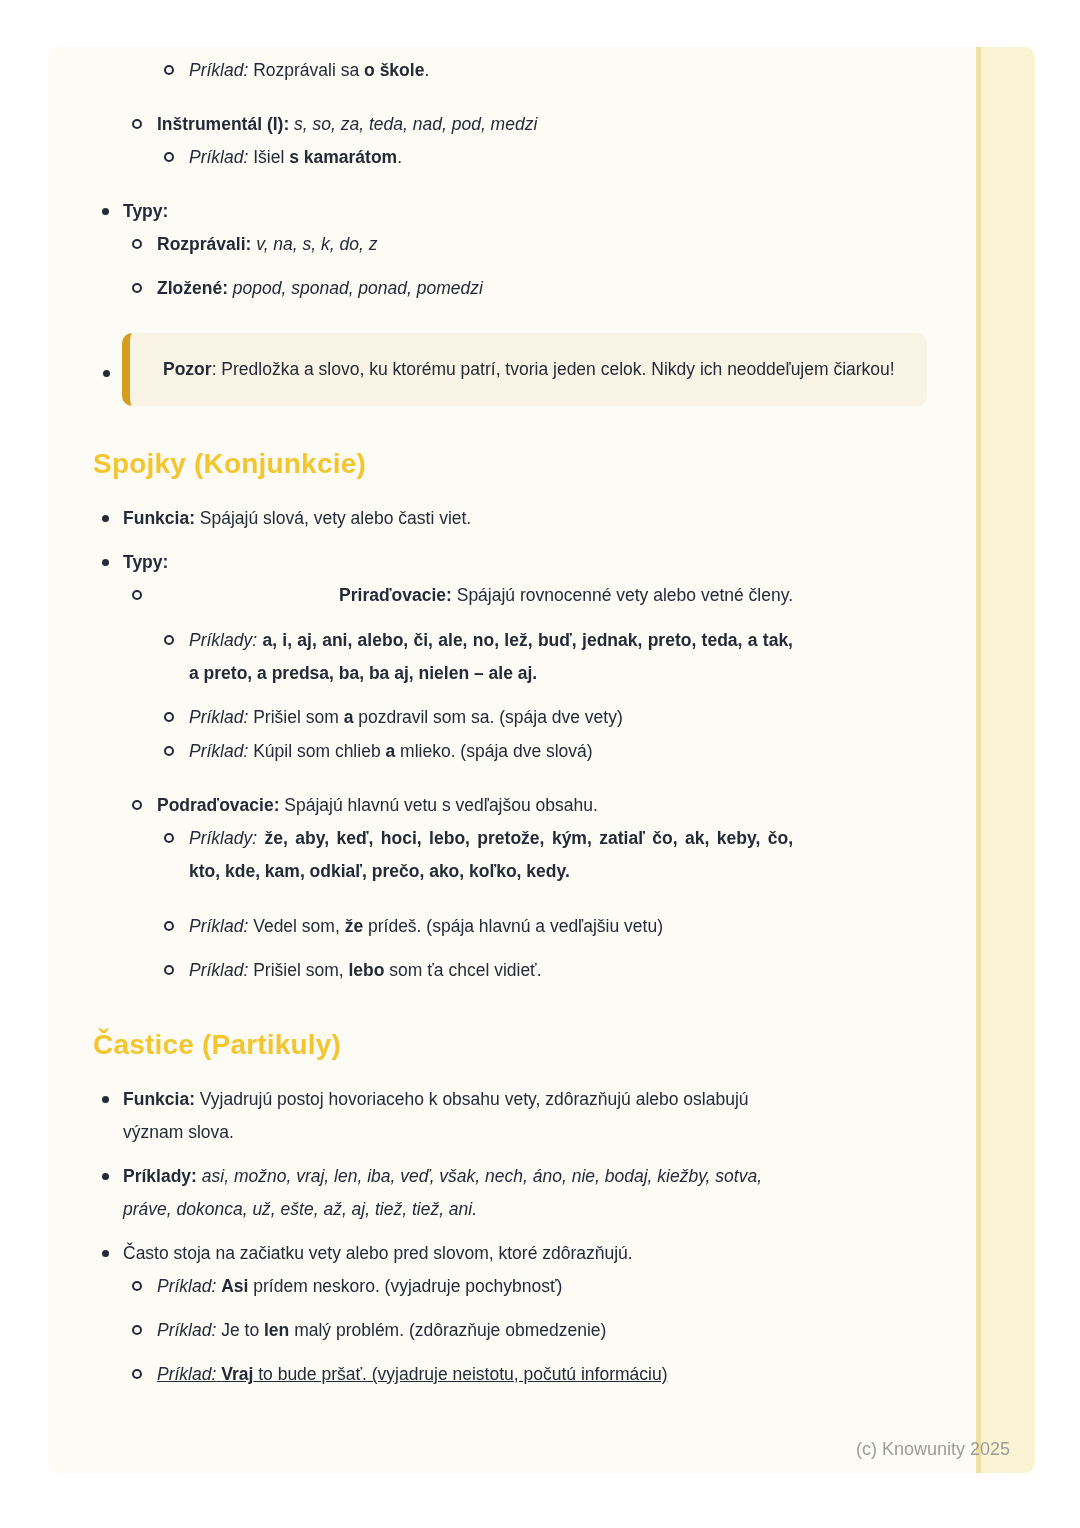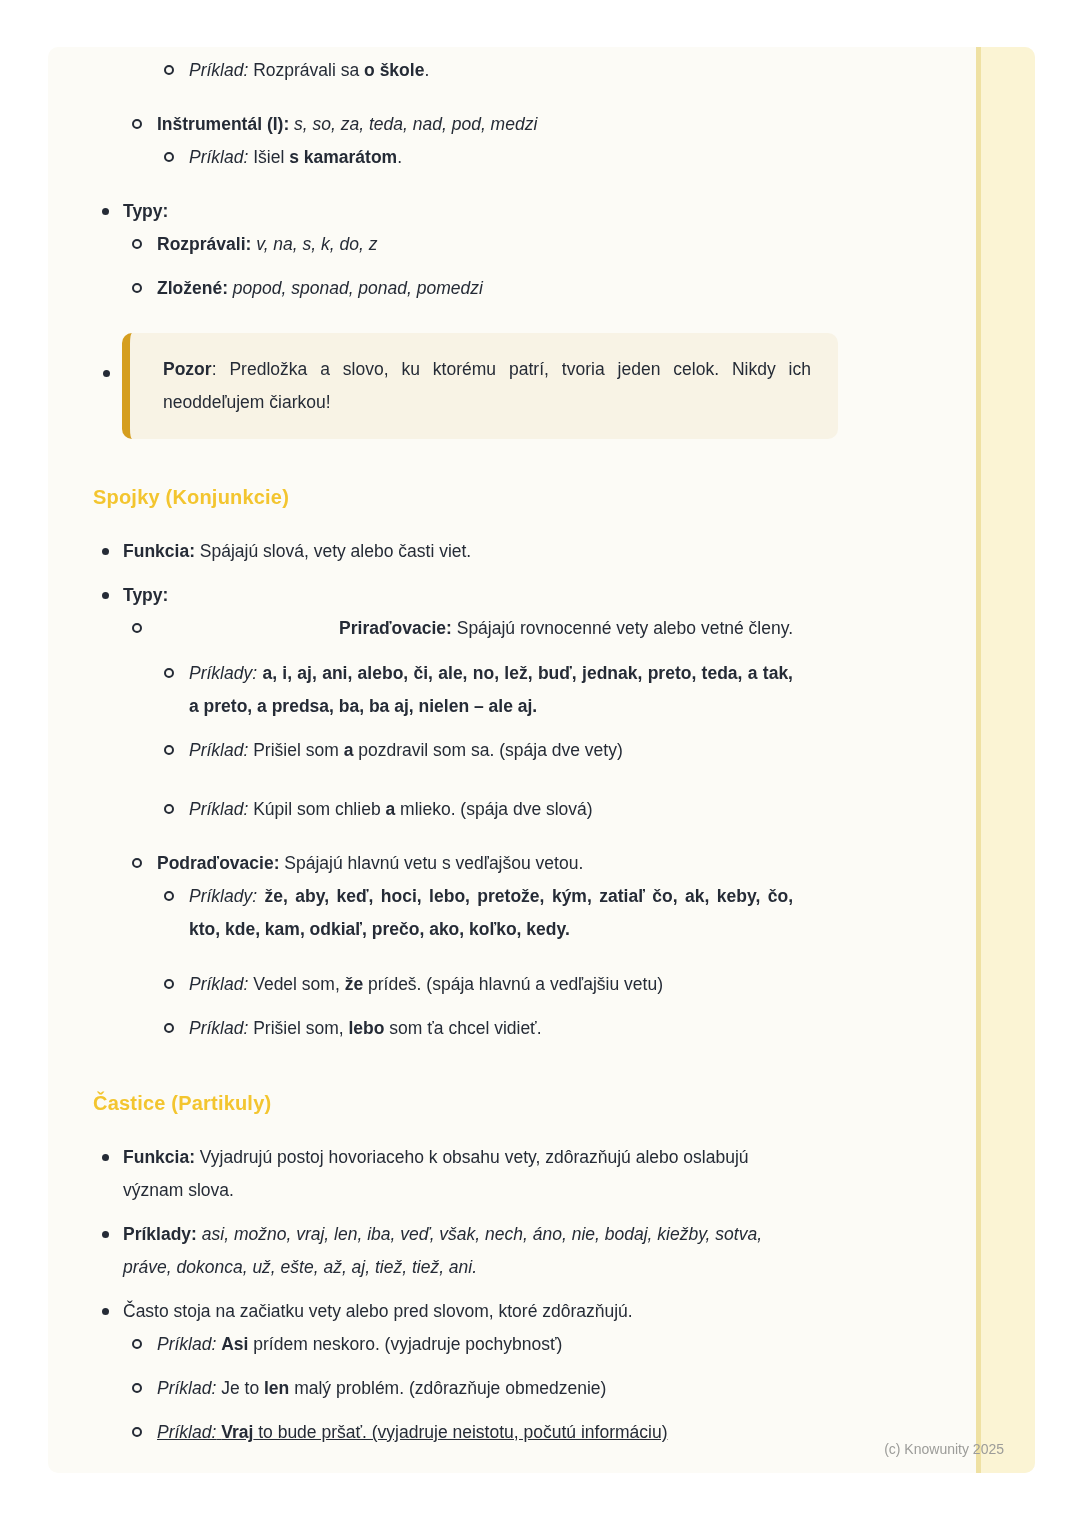--- a/index.html
+++ b/index.html
@@ -22,50 +22,50 @@
     box-sizing:border-box;
     border-radius:0 10px 10px 0;
   }
   .doc{
     position:absolute;left:45px;top:7px;width:700px;
     color:var(--text,#252B36);
     font-size:17.5px;line-height:33px;
   }
   .h2{
     margin:38px 0 18px 0;
-    font-size:20px;line-height:40px;font-weight:700;
+    font-size:28px;line-height:40px;font-weight:700;
     color:var(--accent,#F3C52F);
     letter-spacing:.2px;
   }
   .li{position:relative;}
   .li.justify{text-align:justify;}
   .l1{padding-left:30px;}
   .l2{padding-left:64px;}
   .l3{padding-left:96px;}
   .marker{position:absolute;display:block;box-sizing:border-box;}
   .m1{width:7px;height:7px;border-radius:50%;background:var(--text,#252B36);top:13px;}
   .m2,.m3{width:10px;height:10px;border-radius:50%;border:2px solid var(--text,#252B36);background:transparent;top:11px;}
   .l1 .marker{left:9px;}
   .l2 .marker{left:39px;}
   .l3 .marker{left:71px;}
   .b{font-weight:700;}
   .i{font-style:italic;}
   .callout-wrap{position:relative;margin:28px 0 0 0;}
   .callout-wrap .marker{left:10px;top:37px;}
   .callout{
-    margin-left:29px;width:716px;box-sizing:border-box;
+    margin-left:29px;width:805px;box-sizing:border-box;
     background:var(--callout-bg,#F8F3E5);
     border-left:8px solid var(--callout-bar,#D59E1F);
     border-radius:10px;
     padding:20px 27px 20px 33px;
     text-align:justify;
   }
   .footer{
-    position:absolute;right:31px;bottom:15px;
-    font-size:14px;line-height:18px;
+    position:absolute;right:25px;bottom:15px;
+    font-size:18px;line-height:18px;
     color:var(--footer,#9C9C99);
     z-index:2;
     margin-top:24px;
   }
 </style>
 </head>
 <body>
 
 <div class="sheet">
   <div class="stripe"></div>
@@ -79,22 +79,22 @@
       <div class="callout-wrap">
         <span class="marker m1"></span>
         <div class="callout"><span class="b ">Pozor</span><span class="">: Predložka a slovo, ku ktorému patrí, tvoria jeden celok. Nikdy ich neoddeľujem čiarkou!</span></div>
       </div>
       <div class="h2">Spojky (Konjunkcie)</div>
       <div class="li l1" style="margin-top: 0px;"><span class="marker m1"></span><span class="b ">Funkcia:</span><span class=""> Spájajú slová, vety alebo časti viet.</span></div>
       <div class="li l1" style="margin-top: 11px;"><span class="marker m1"></span><span class="b ">Typy:</span></div>
       <div class="li l2" style="margin-top: 0px; text-align: right;"><span class="marker m2"></span><span class="b ">Priraďovacie:</span><span class=""> Spájajú rovnocenné vety alebo vetné členy.</span></div>
       <div class="li l3 justify" style="margin-top: 12px;"><span class="marker m3"></span><span class="i">Príklady:</span><span class=""> </span><span class="b ">a, i, aj, ani, alebo, či, ale, no, lež, buď, jednak, preto, teda, a tak, a preto, a predsa, ba, ba aj, nielen – ale aj.</span></div>
       <div class="li l3" style="margin-top: 11px;"><span class="marker m3"></span><span class="i">Príklad:</span><span class=""> Prišiel som </span><span class="b ">a</span><span class=""> pozdravil som sa. (spája dve vety)</span></div>
-      <div class="li l3" style="margin-top: 26px;"><span class="marker m3"></span><span class="i">Príklad:</span><span class=""> Kúpil som chlieb </span><span class="b ">a</span><span class=""> mlieko. (spája dve slová)</span></div>
-      <div class="li l2" style="margin-top: 21px;"><span class="marker m2"></span><span class="b ">Podraďovacie:</span><span class=""> Spájajú hlavnú vetu s vedľajšou vetou.</span></div>
+      <div class="li l3" style="margin-top: 1px;"><span class="marker m3"></span><span class="i">Príklad:</span><span class=""> Kúpil som chlieb </span><span class="b ">a</span><span class=""> mlieko. (spája dve slová)</span></div>
+      <div class="li l2" style="margin-top: 21px;"><span class="marker m2"></span><span class="b ">Podraďovacie:</span><span class=""> Spájajú hlavnú vetu s vedľajšou obsahu.</span></div>
       <div class="li l3 justify" style="margin-top: 0px;"><span class="marker m3"></span><span class="i">Príklady:</span><span class=""> </span><span class="b ">že, aby, keď, hoci, lebo, pretože, kým, zatiaľ čo, ak, keby, čo, kto, kde, kam, odkiaľ, prečo, ako, koľko, kedy.</span></div>
       <div class="li l3" style="margin-top: 22px;"><span class="marker m3"></span><span class="i">Príklad:</span><span class=""> Vedel som, </span><span class="b ">že</span><span class=""> prídeš. (spája hlavnú a vedľajšiu vetu)</span></div>
       <div class="li l3" style="margin-top: 11px;"><span class="marker m3"></span><span class="i">Príklad:</span><span class=""> Prišiel som, </span><span class="b ">lebo</span><span class=""> som ťa chcel vidieť.</span></div>
       <div class="h2">Častice (Partikuly)</div>
       <div class="li l1" style="margin-top: 0px;"><span class="marker m1"></span><span class="b ">Funkcia:</span><span class=""> Vyjadrujú postoj hovoriaceho k obsahu vety, zdôrazňujú alebo oslabujú význam slova.</span></div>
       <div class="li l1" style="margin-top: 11px;"><span class="marker m1"></span><span class="b ">Príklady:</span><span class="i"> asi, možno, vraj, len, iba, veď, však, nech, áno, nie, bodaj, kiežby, sotva, práve, dokonca, už, ešte, až, aj, tiež, tiež, ani.</span></div>
       <div class="li l1" style="margin-top: 11px;"><span class="marker m1"></span><span class="">Často stoja na začiatku vety alebo pred slovom, ktoré zdôrazňujú.</span></div>
       <div class="li l2" style="margin-top: 0px;"><span class="marker m2"></span><span class="i">Príklad:</span><span class=""> </span><span class="b ">Asi</span><span class=""> prídem neskoro. (vyjadruje pochybnosť)</span></div>
       <div class="li l2" style="margin-top: 11px;"><span class="marker m2"></span><span class="i">Príklad:</span><span class=""> Je to </span><span class="b ">len</span><span class=""> malý problém. (zdôrazňuje obmedzenie)</span></div>
       <div class="li l2" style="margin-top: 11px; text-decoration: underline;"><span class="marker m2"></span><span class="i">Príklad:</span><span class=""> </span><span class="b ">Vraj</span><span class=""> to bude pršať. (vyjadruje neistotu, počutú informáciu)</span></div>

